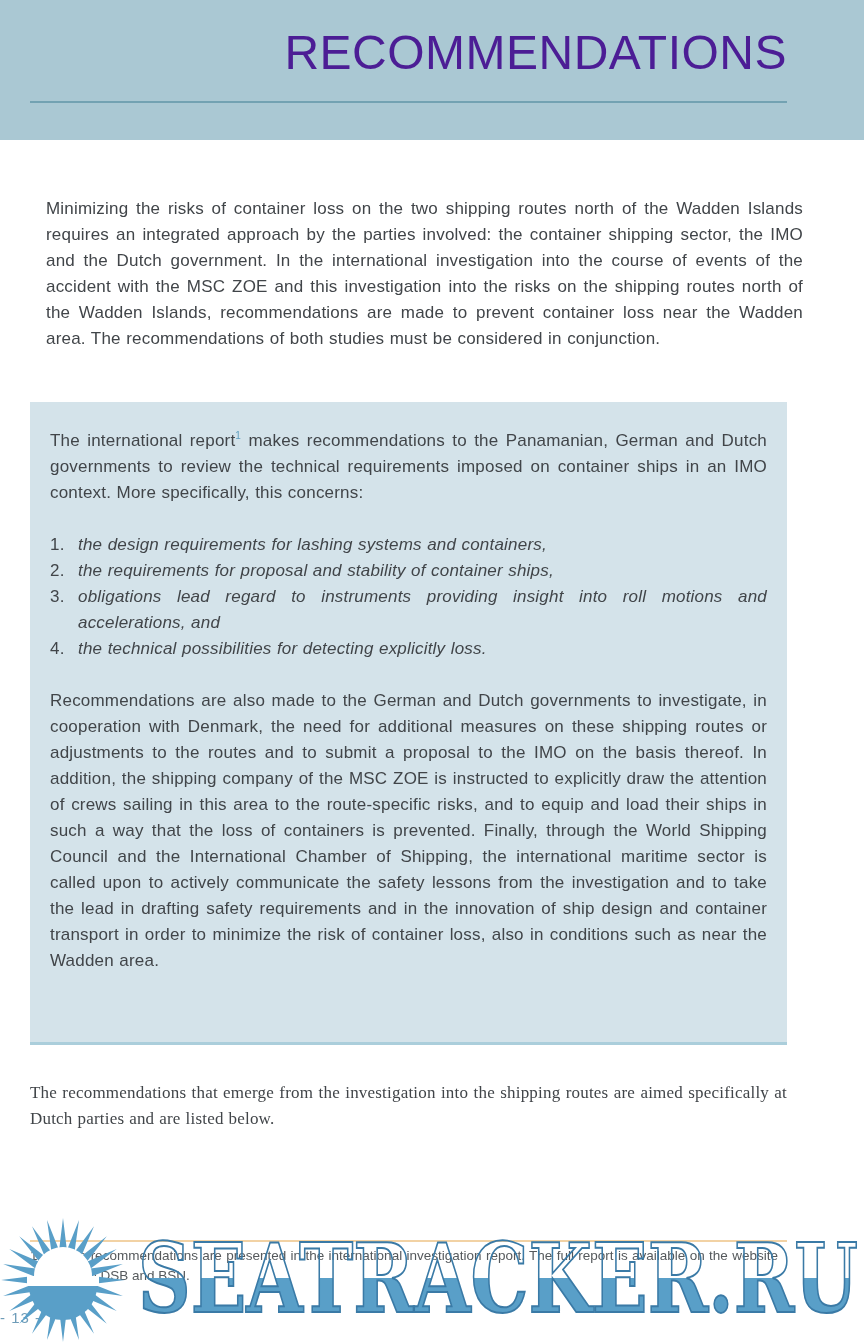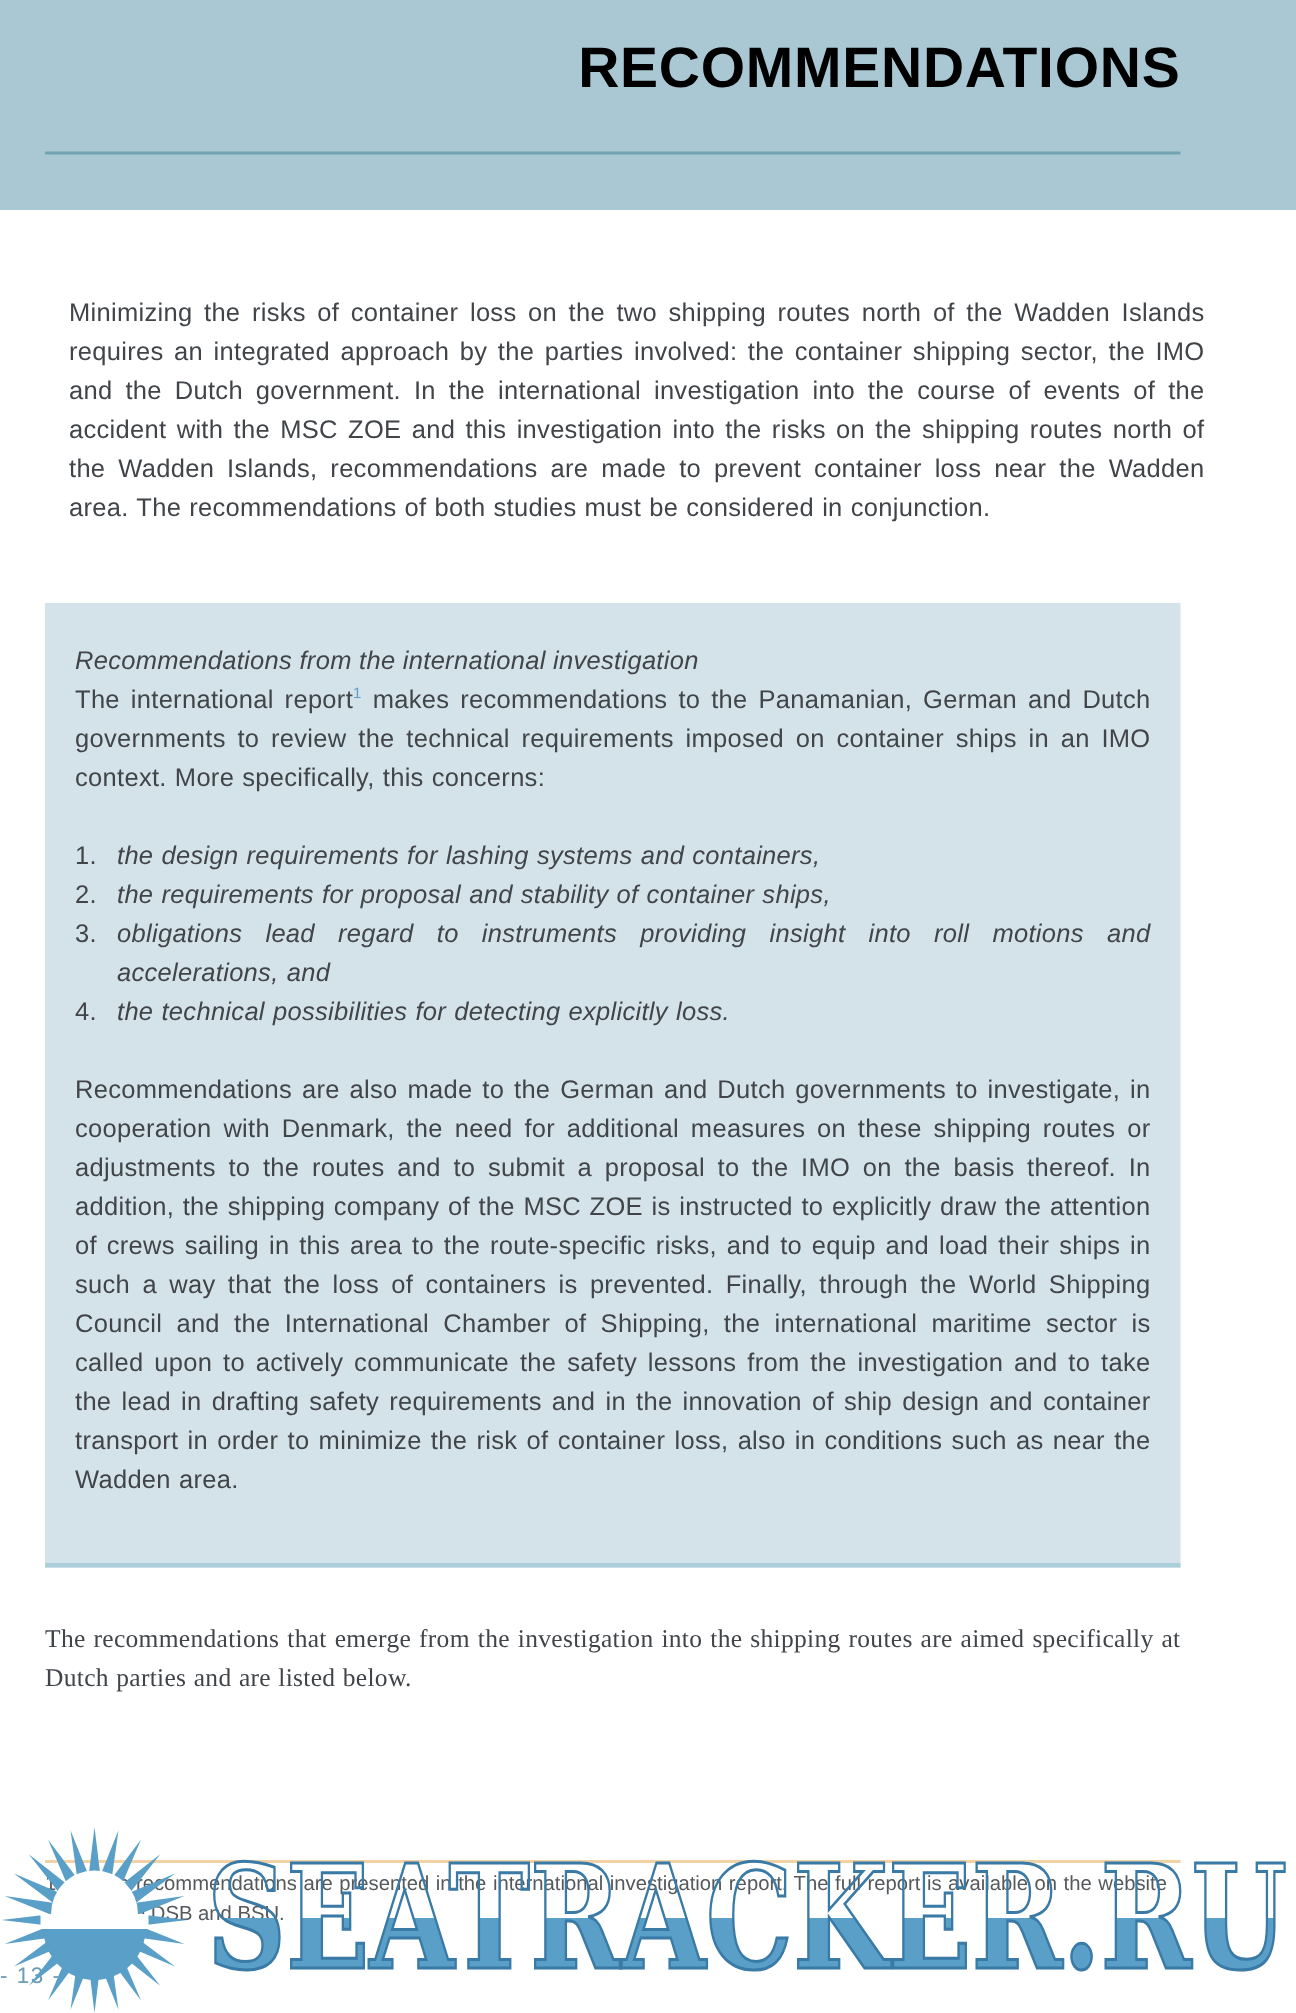--- a/index.html
+++ b/index.html
@@ -11,22 +11,22 @@
     color:#414549;
     overflow:hidden;
   }
   
   .band{
     position:absolute;left:0;top:0;width:864px;height:140px;
     background:#aac8d3;
   }
   .page-title{
     position:absolute;top:25px;right:77px;margin:0;
-    font-size:38px;font-weight:bold;letter-spacing:0.5px;
-    color:#000000;white-space:nowrap;
+    font-size:48px;font-weight:normal;letter-spacing:0.5px;
+    color:#4c1d95;white-space:nowrap;
   }
   .band-rule{
     position:absolute;left:30px;top:101px;width:757px;height:2px;
     background:#73a2b2;
   }
   
   .bodytext{
     font-size:17px;line-height:26px;letter-spacing:0.2px;word-spacing:0.5px;
     text-align:justify;color:#414549;margin:0;
   }
@@ -79,21 +79,20 @@
 <div class="page">
 
   <header class="band">
     <h1 class="page-title">RECOMMENDATIONS</h1>
     <div class="band-rule"></div>
   </header>
 
   <p class="bodytext intro">Minimizing the risks of container loss on the two shipping routes north of the Wadden Islands requires an integrated approach by the parties involved: the container shipping sector, the IMO and the Dutch government. In the international investigation into the course of events of the accident with the MSC ZOE and this investigation into the risks on the shipping routes north of the Wadden Islands, recommendations are made to prevent container loss near the Wadden area. The recommendations of both studies must be considered in conjunction.</p>
 
   <section class="callout">
-    <p class="callout-heading">Recommendations from the international investigation</p>
     <p class="bodytext para"><span>The international report</span><sup class="fn-ref">1</sup><span> makes recommendations to the Panamanian, German and Dutch governments to review the technical requirements imposed on container ships in an IMO context. More specifically, this concerns:</span></p>
 
     <ol class="rec-list">
       <li class="rec-item">
         <span class="num">1.</span>
         <span class="li-text">the design requirements for lashing systems and containers,</span>
       </li>
       <li class="rec-item">
         <span class="num">2.</span>
         <span class="li-text">the requirements for proposal and stability of container ships,</span>

